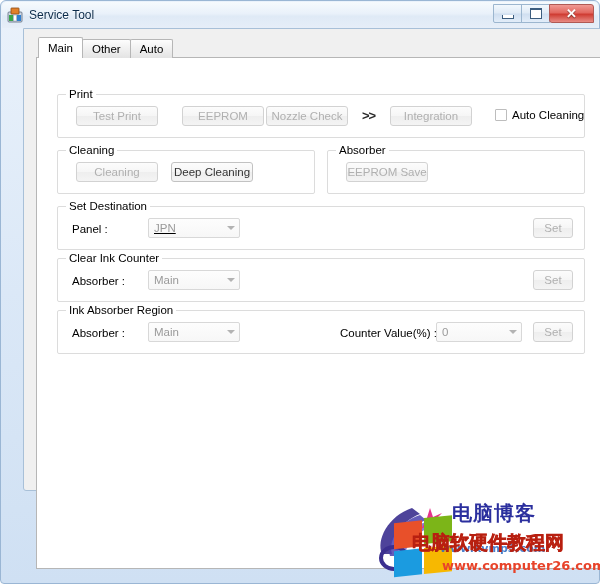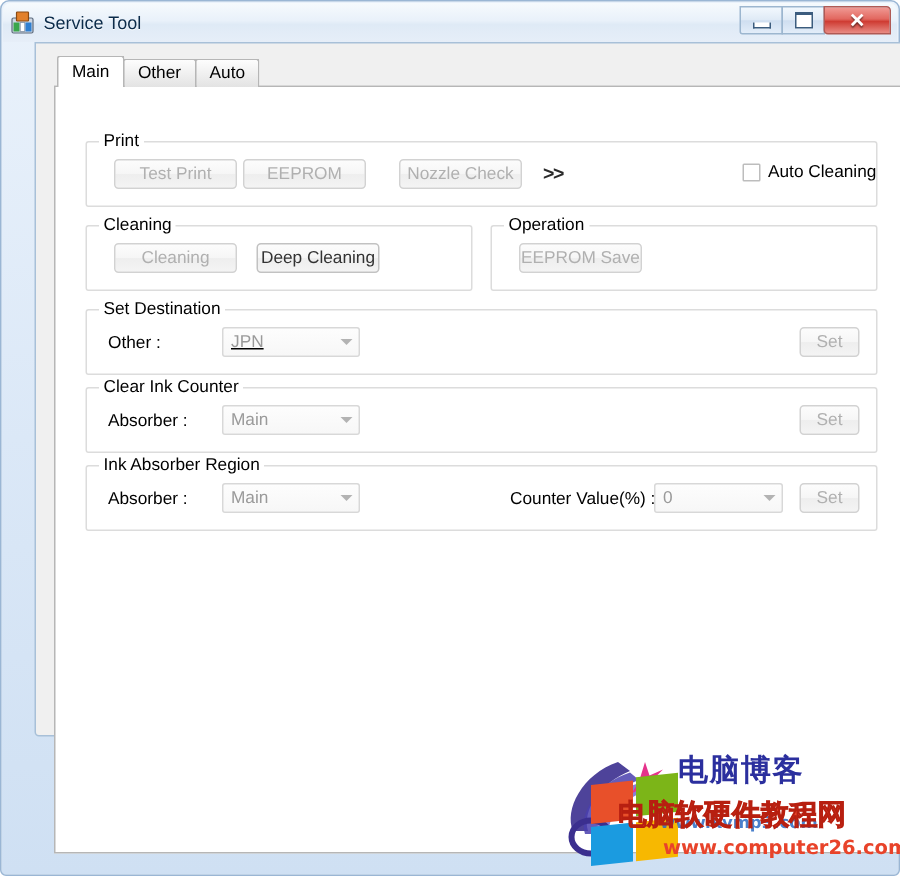--- a/index.html
+++ b/index.html
@@ -378,43 +378,44 @@
       <div class="tab active">Main</div>
       <div class="tab">Other</div>
       <div class="tab">Auto</div>
     </div>
 
     <div class="tabpage">
 
       <div class="group" style="left:20px; top:36px; width:528px; height:44px;">
         <span class="group-label">Print</span>
         <div class="btn" style="left:18px; top:11px; width:82px;">Test Print</div>
-        <div class="btn" style="left:104px; top:11px; width:82px;">EEPROM</div>
+        <div class="btn" style="left:124px; top:11px; width:82px;">EEPROM</div>
         <div class="btn" style="left:208px; top:11px; width:82px;">Nozzle Check</div>
         <span class="chev" style="left:304px; top:13px;">&gt;&gt;</span>
+        <div class="btn" style="left:332px; top:11px; width:82px;">Integration</div>
         <div class="checkwrap" style="left:437px; top:14px;">
           <span class="checkbox"></span>
           <span class="checklabel">Auto Cleaning</span>
         </div>
       </div>
 
       <div class="group" style="left:20px; top:92px; width:258px; height:44px;">
         <span class="group-label">Cleaning</span>
         <div class="btn" style="left:18px; top:11px; width:82px;">Cleaning</div>
         <div class="btn enabled" style="left:113px; top:11px; width:82px;">Deep Cleaning</div>
       </div>
 
       <div class="group" style="left:290px; top:92px; width:258px; height:44px;">
-        <span class="group-label">Operation</span>
+        <span class="group-label">Absorber</span>
         <div class="btn" style="left:18px; top:11px; width:82px;">EEPROM Save</div>
       </div>
 
       <div class="group" style="left:20px; top:148px; width:528px; height:44px;">
         <span class="group-label">Set Destination</span>
-        <span class="lbl" style="left:14px; top:15px;">Other :</span>
+        <span class="lbl" style="left:14px; top:15px;">Panel :</span>
         <div class="combo" style="left:90px; top:11px; width:92px;text-decoration:underline;">
           <span class="combo-text">JPN</span>
           <span class="combo-arrow">
               <i></i>
             </span>
         </div>
         <div class="btn" style="left:475px; top:11px; width:40px;">Set</div>
       </div>
 
       <div class="group" style="left:20px; top:200px; width:528px; height:44px;">

